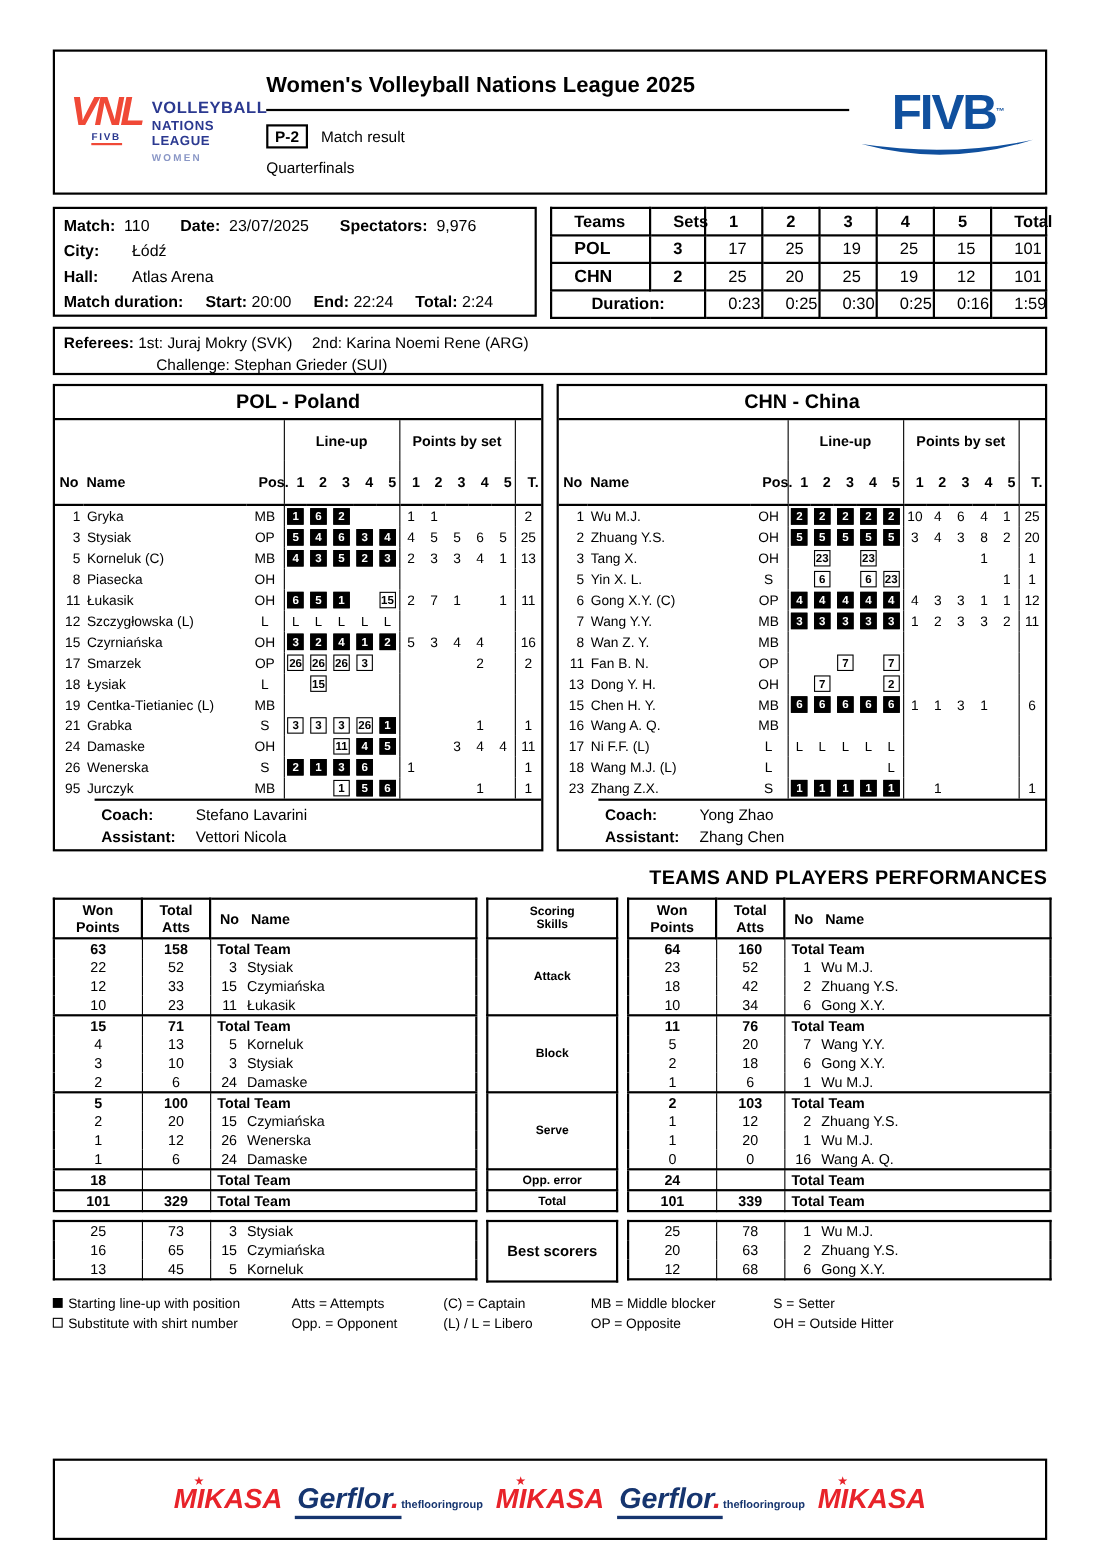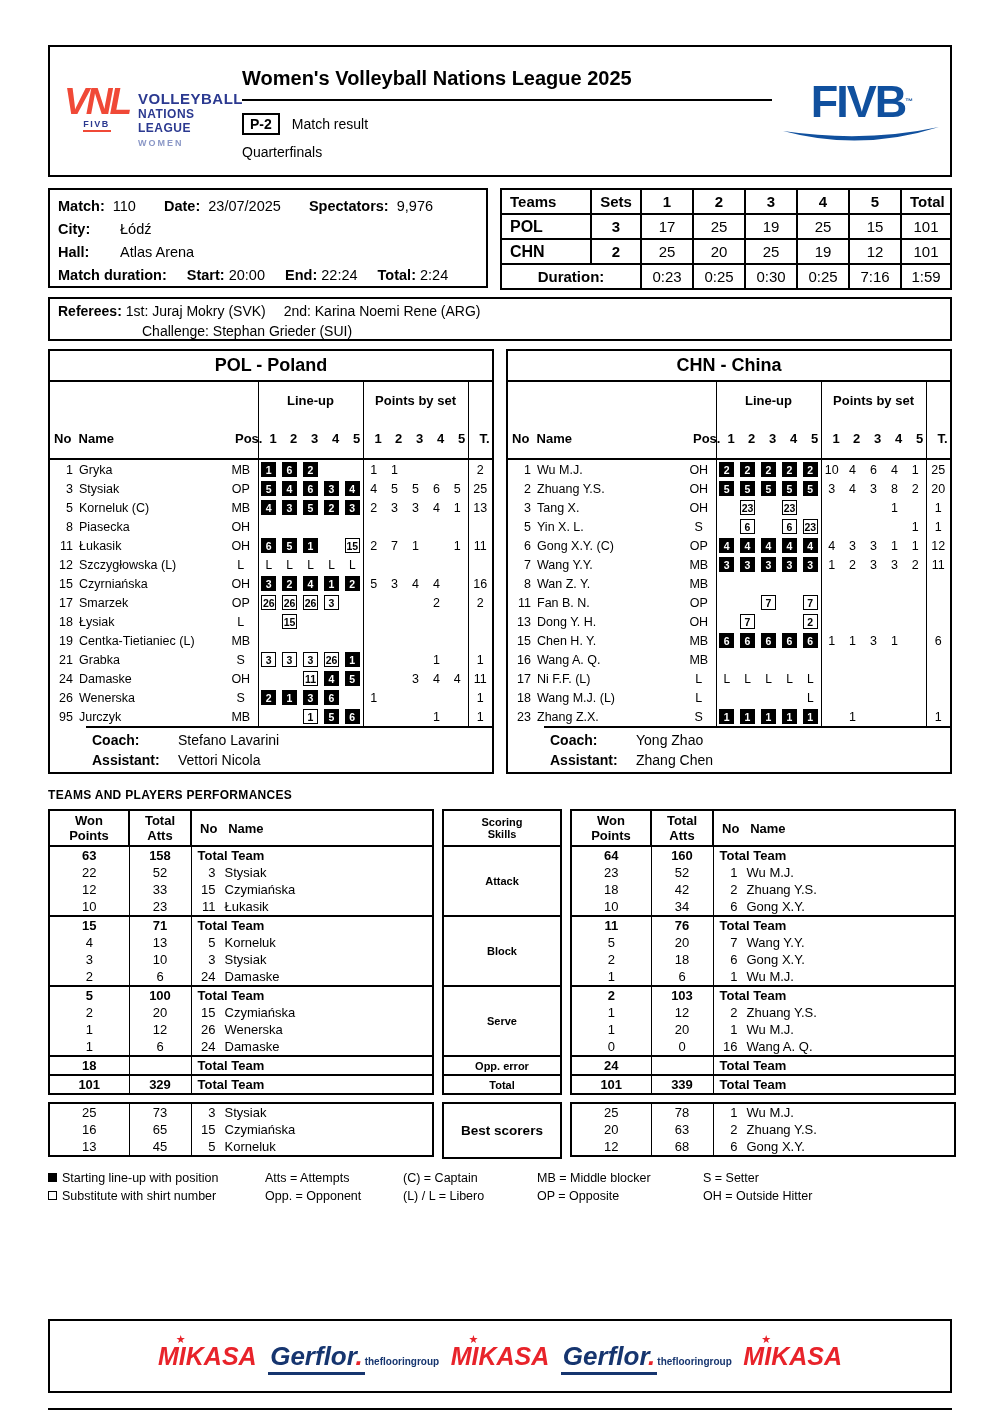--- a/index.html
+++ b/index.html
@@ -31,21 +31,21 @@
   .fivb-swoosh{margin-top:4px;}
 
   
   .info-row{display:flex;gap:12px;margin-top:11px;}
   .match-info{width:442px;height:100px;padding:5px 8px;box-sizing:border-box;font-size:14.5px;}
   .mi-line{height:23px;line-height:23px;white-space:nowrap;}
   .mi-line b{font-weight:bold;}
   .sp1{display:inline-block;width:16px;} .sp2{display:inline-block;width:24px;}
   .score-wrap{flex:1;}
   table.score{border-collapse:collapse;width:100%;table-layout:fixed;font-size:15px;}
-  table.score td,table.score th{border:2px solid #000;height:23px;padding:0 8px;text-align:center;}
+  table.score td,table.score th{border:2px solid #000;height:23px;padding:0 20px;text-align:center;}
   table.score th{font-weight:bold;}
   .st-teamh,.st-team{text-align:left !important;font-weight:bold;}
   .st-team{font-size:16px;}
   .st-sets{font-weight:bold;}
   .st-durlbl{text-align:left;font-weight:bold;}
 
   
   .ref-box{margin-top:7px;padding:2px 8px;font-size:14px;height:44px;box-sizing:border-box;}
   .ref-line{height:20px;line-height:20px;}
   .ref-label{font-weight:bold;}
@@ -69,21 +69,21 @@
   .sq{display:inline-flex;width:15px;height:15px;align-items:center;justify-content:center;
       font-size:10.5px;font-weight:bold;box-sizing:border-box;vertical-align:middle;}
   .sq.f{background:#000;color:#fff;border:1px solid #000;}
   .sq.o{background:#fff;color:#000;border:1px solid #000;}
   .lib{font-size:12px;}
   .coach-sec{border-top:2px solid #000;padding:2px 6px;margin-left:36px;}
   .crow{height:20px;line-height:20px;font-size:14px;}
   .clabel{font-weight:bold;display:inline-block;width:86px;}
 
   
-  .perf-heading{text-align:left;font-weight:bold;font-size:12px;margin:14px 0 7px 0;letter-spacing:.3px;}
+  .perf-heading{text-align:right;font-weight:bold;font-size:18px;margin:14px 0 7px 0;letter-spacing:.3px;}
   .perf-grid{display:flex;gap:8px;align-items:flex-start;}
   table.perf{border-collapse:collapse;table-layout:fixed;font-size:13px;}
   table.perf.side{width:384px;}
   table.perf th{border:2px solid #000;font-weight:bold;height:34px;padding:0;}
   table.perf td{height:17px;padding:0;}
   table.perf .cl{border-left:1.5px solid #000;}
   table.perf{border:2px solid #000;}
   tbody.sec{border-top:2px solid #000;border-bottom:2px solid #000;}
   .pw,.pa{text-align:center;}
   .pn{text-align:left;}
@@ -224,21 +224,21 @@
               <td>19</td>
               <td>12</td>
      <td>101</td>
             </tr>
             <tr>
      <td colspan="2" class="st-durlbl">Duration:</td>
      <td>0:23</td>
               <td>0:25</td>
               <td>0:30</td>
               <td>0:25</td>
-              <td>7:16</td>
+              <td>0:16</td>
      <td>1:59</td>
             </tr>
           </tbody>
       </table>
     </div>
   </div>
 
   <div class="box ref-box">
     <div class="ref-line">
       <span class="ref-label">Referees:</span>

